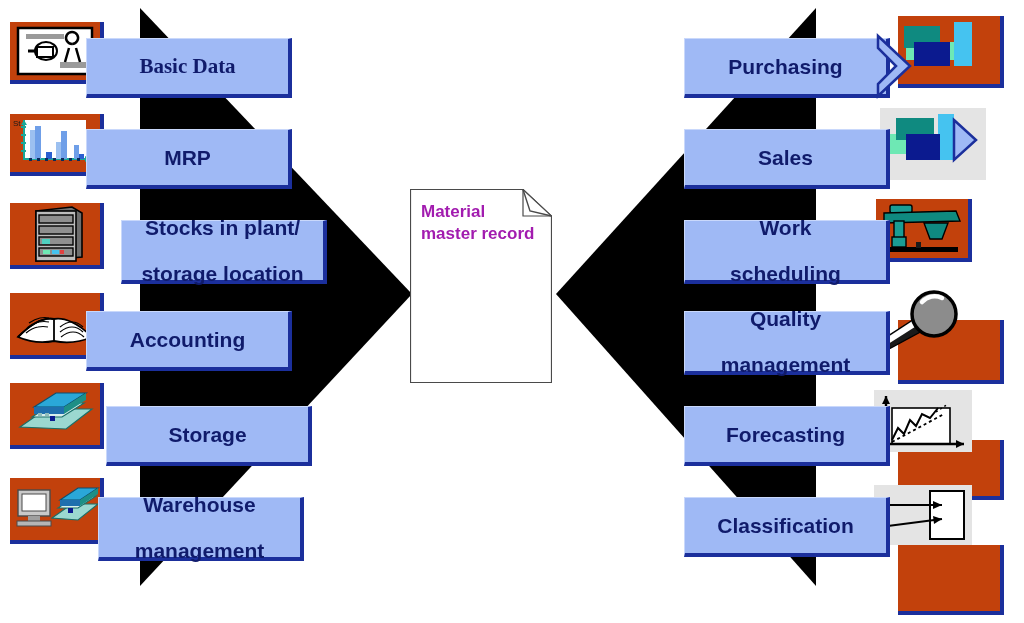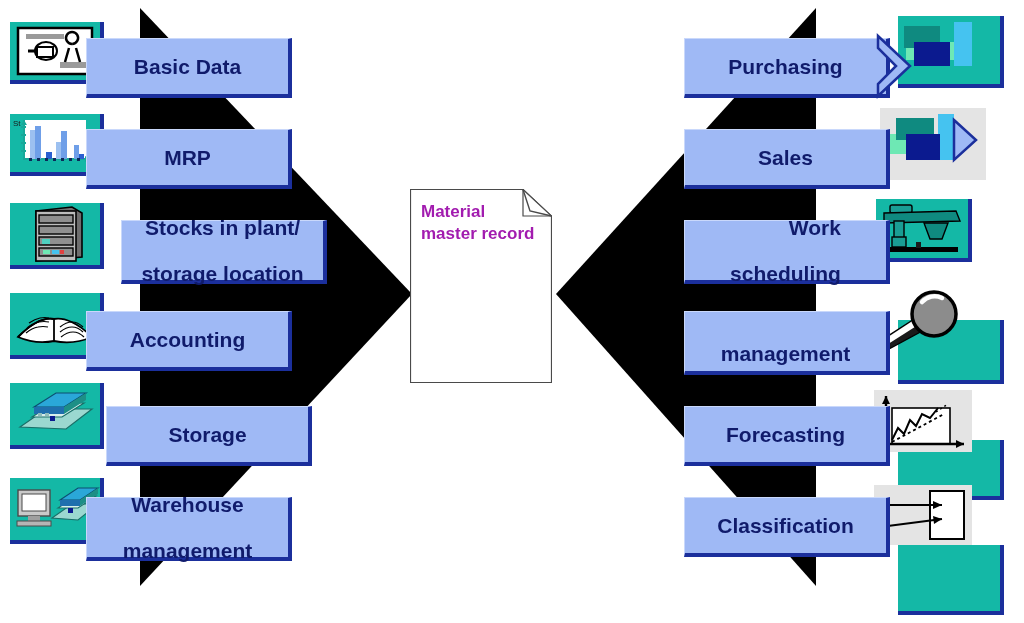--- a/index.html
+++ b/index.html
@@ -15,21 +15,21 @@
   
   .label-box{position:absolute;background:#9fb9f5;
              border-right:4px solid #1b2f9c;border-bottom:4px solid #1b2f9c;
              border-top:1px solid #c9d8fb;border-left:1px solid #c9d8fb;
              display:flex;align-items:center;justify-content:center;
              text-align:center;box-sizing:border-box;}
   .label-box span{color:#101b6b;font-weight:bold;font-size:21px;
                   line-height:23px;letter-spacing:0px;display:block;}
 
   
-  .icon-tile{position:absolute;background:#14b8a6;
+  .icon-tile{position:absolute;background:#c2410c;
              border-right:4px solid #1b2f9c;border-bottom:4px solid #1b2f9c;
              box-sizing:border-box;overflow:visible;}
   .icon-tile.lightpanel{background:#e4e4e4;border:none;}
   .icon-svg{position:absolute;left:0;top:0;}
 
   
   .doc{position:absolute;background:#ffffff;border:1px solid #555;
        box-sizing:border-box;}
   .doc-text{position:absolute;color:#a21caf;font-weight:bold;
             font-size:17px;line-height:22px;white-space:nowrap;}
@@ -228,21 +228,21 @@
   <div class="icon-tile lightpanel" style="left:874px;top:485px;width:98px;height:60px;">
     <svg class="icon-svg" width="98" height="60" viewBox="0 0 98 60" xmlns="http://www.w3.org/2000/svg">
       <rect x="56" y="6" width="34" height="48" fill="#ffffff" stroke="#000" stroke-width="2"></rect>
       <path d="M6 20 L68 20" stroke="#000" stroke-width="1.8"></path>
       <path d="M68 20 l-9 -4 l0 8 z" fill="#000"></path>
       <path d="M6 42 L68 34" stroke="#000" stroke-width="1.8"></path>
       <path d="M68 34 l-9 -3 l1 8 z" fill="#000"></path>
     </svg>
   </div>
 
-  <div class="label-box" style="left:86px;top:38px;width:206px;height:60px;">
+  <div class="label-box" style="left:86px;top:38px;width:206px;height:60px;font-family:Liberation Serif, serif;">
     <span>Basic Data</span>
   </div>
 
   <div class="label-box" style="left:86px;top:129px;width:206px;height:60px;">
     <span>MRP</span>
   </div>
 
   <div class="label-box" style="left:86px;top:220px;width:206px;height:64px;margin-left:35px;">
     <span>
       <span>Stocks in plant/</span><br>
@@ -251,50 +251,50 @@
   </div>
 
   <div class="label-box" style="left:86px;top:311px;width:206px;height:60px;justify-content:center;">
     <span>Accounting</span>
   </div>
 
   <div class="label-box" style="left:86px;top:406px;width:206px;height:60px;margin-left:20px;">
     <span>Storage</span>
   </div>
 
-  <div class="label-box" style="left:86px;top:497px;width:206px;height:64px;">
+  <div class="label-box" style="left:98px;top:497px;width:206px;height:64px;">
     <span>
       <span>Warehouse</span><br>
       <span>management</span>
     </span>
   </div>
 
   <div class="label-box" style="left:684px;top:38px;width:206px;height:60px;">
     <span>Purchasing</span>
   </div>
   <div class="abs" style="left:876px;top:28px;width:46px;height:78px;">
     <svg width="46" height="78" viewBox="0 0 46 78" xmlns="http://www.w3.org/2000/svg">
       <polygon points="2,8 34,38 2,68 2,56 20,38 2,20" fill="#9fb9f5" stroke="#1b2f9c" stroke-width="2.5"></polygon>
     </svg>
   </div>
 
   <div class="label-box" style="left:684px;top:129px;width:206px;height:60px;">
     <span>Sales</span>
   </div>
 
-  <div class="label-box" style="left:684px;top:220px;width:206px;height:64px;text-align:right;">
+  <div class="label-box" style="left:684px;top:220px;width:206px;height:64px;">
     <span>
       <span>Work</span><br>
       <span>scheduling</span>
     </span>
   </div>
 
   <div class="label-box" style="left:684px;top:311px;width:206px;height:64px;">
     <span>
-      <br>
+      <span>Quality</span><br>
       <span>management</span>
     </span>
   </div>
 
   <div class="label-box" style="left:684px;top:497px;width:206px;height:60px;">
     <span>Classification</span>
   </div>
 
   <div class="label-box" style="left:684px;top:406px;width:206px;height:60px;">
     <span>Forecasting</span>

